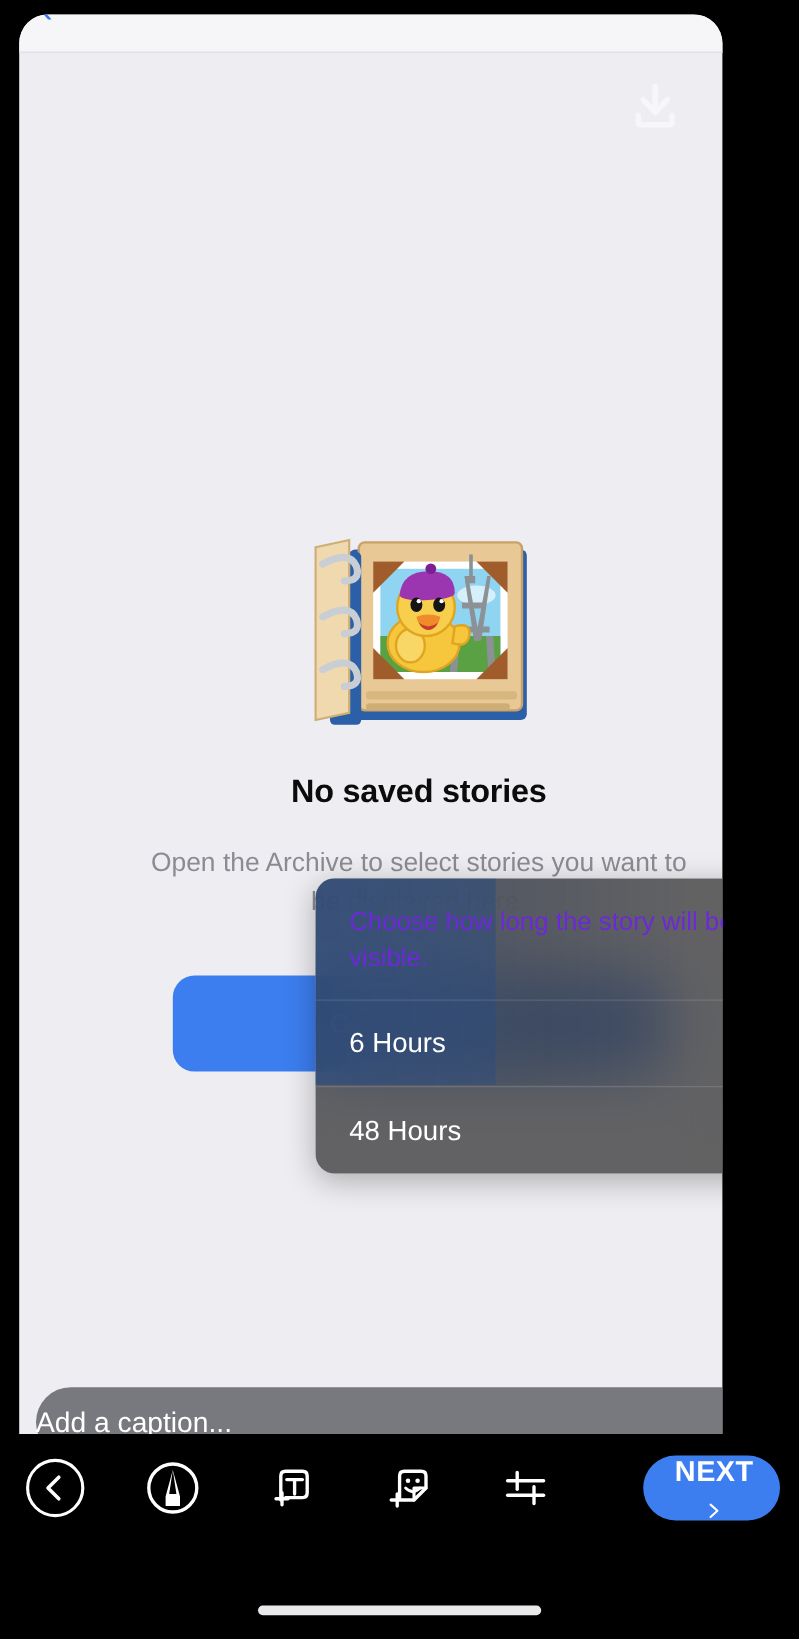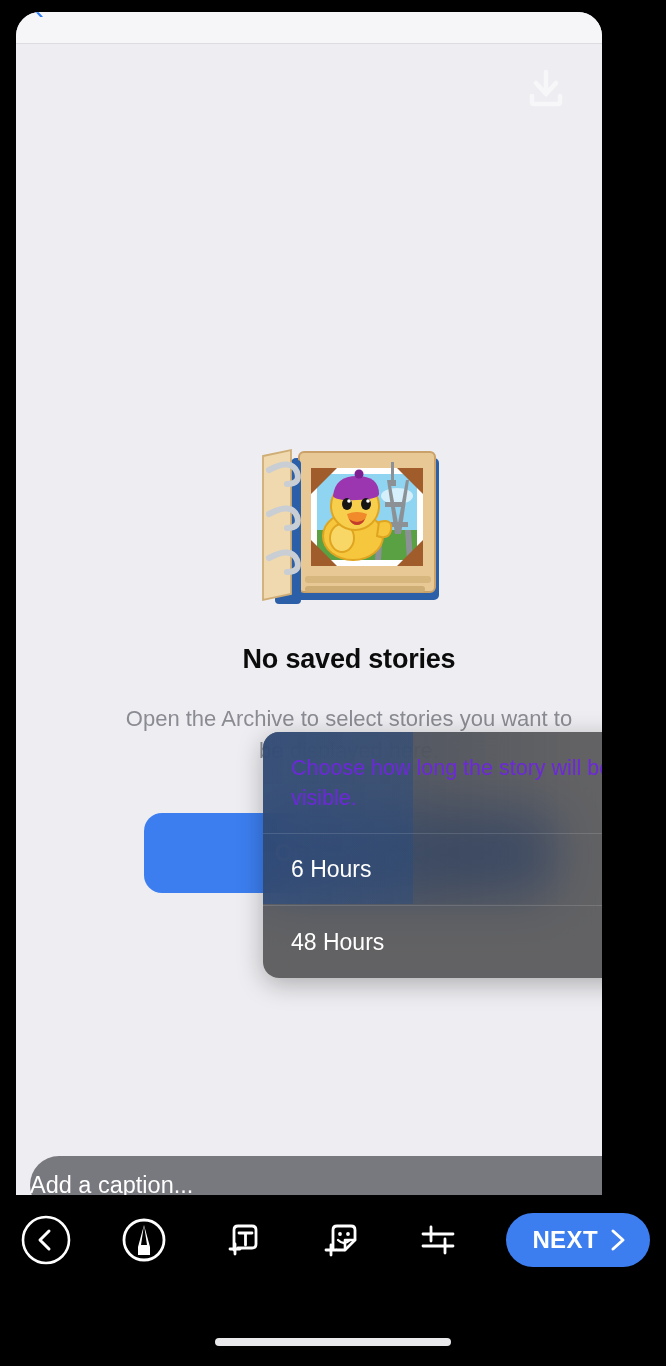--- a/index.html
+++ b/index.html
@@ -262,20 +262,21 @@
     top: 10px;
     height: 54px;
     padding: 0 22px 0 26px;
     border-radius: 27px;
     background: #3c7ef0;
     border: none;
     display: flex;
     align-items: center;
     gap: 10px;
     color: #ffffff;
+    flex-direction: column;
   }
   #next-label {
     font-size: 24px;
     font-weight: 600;
     letter-spacing: 0.4px;
     color: #ffffff;
     font-family: "Liberation Sans", sans-serif;
   }
 
   

